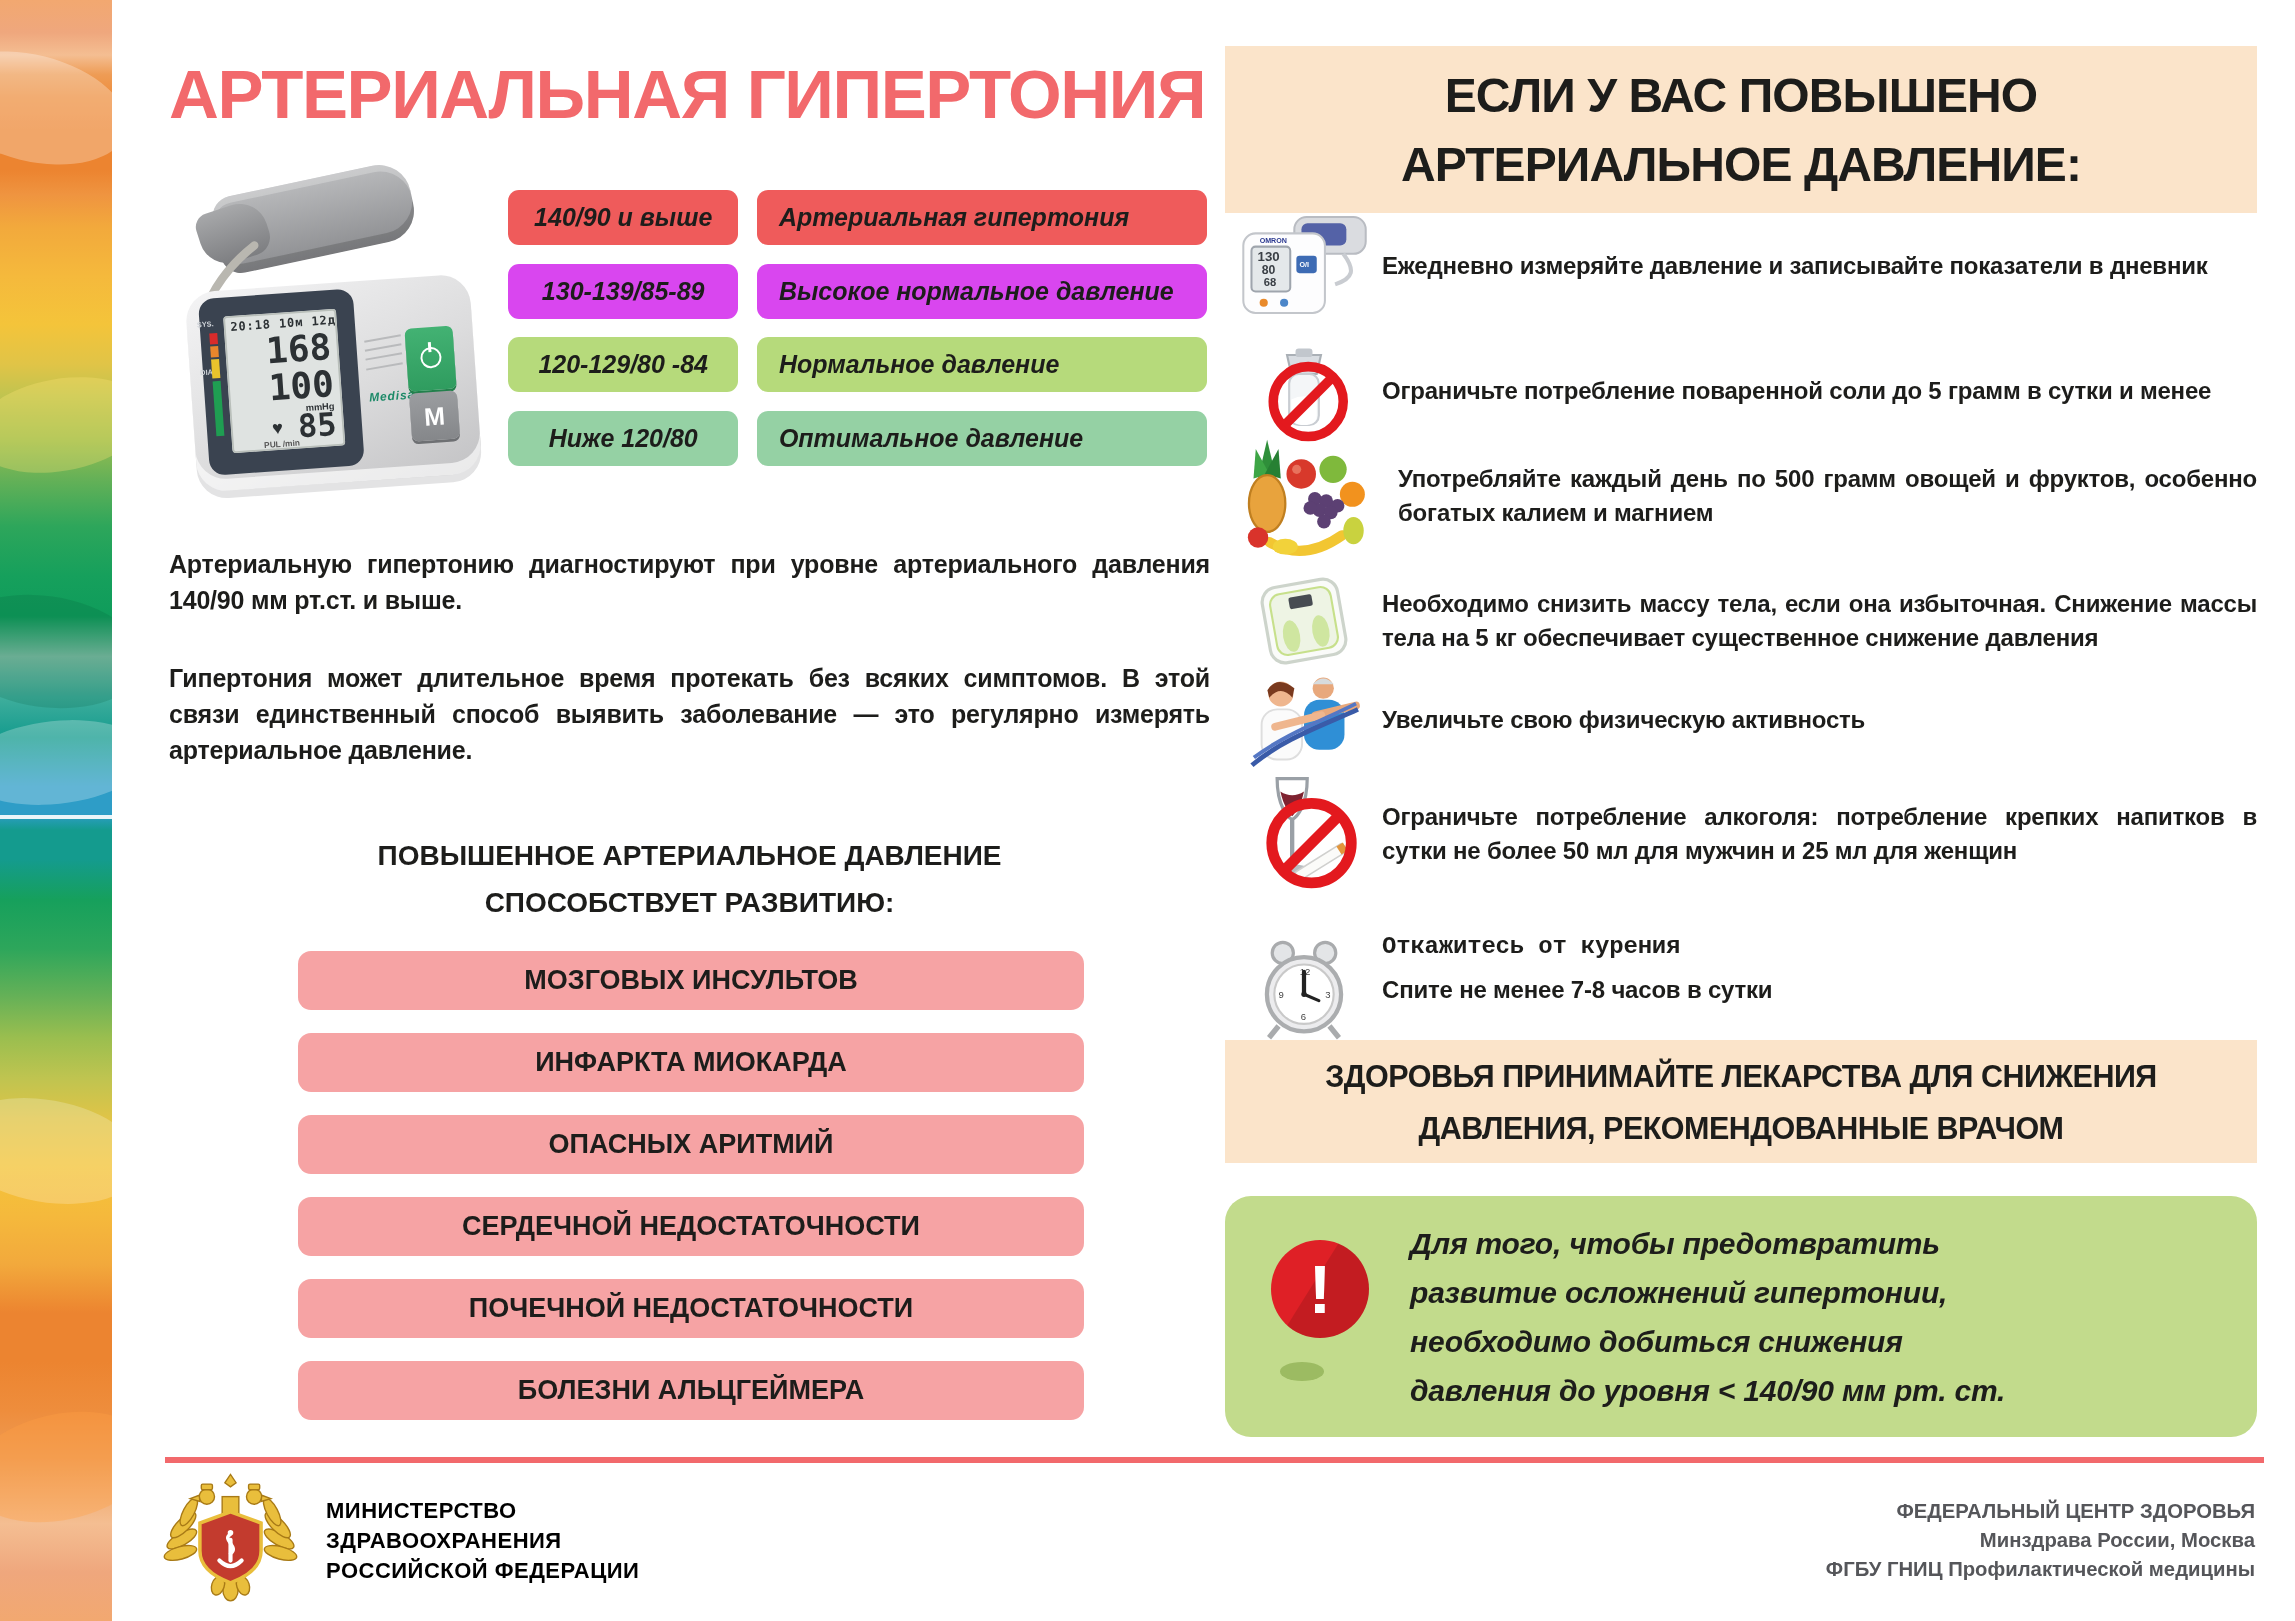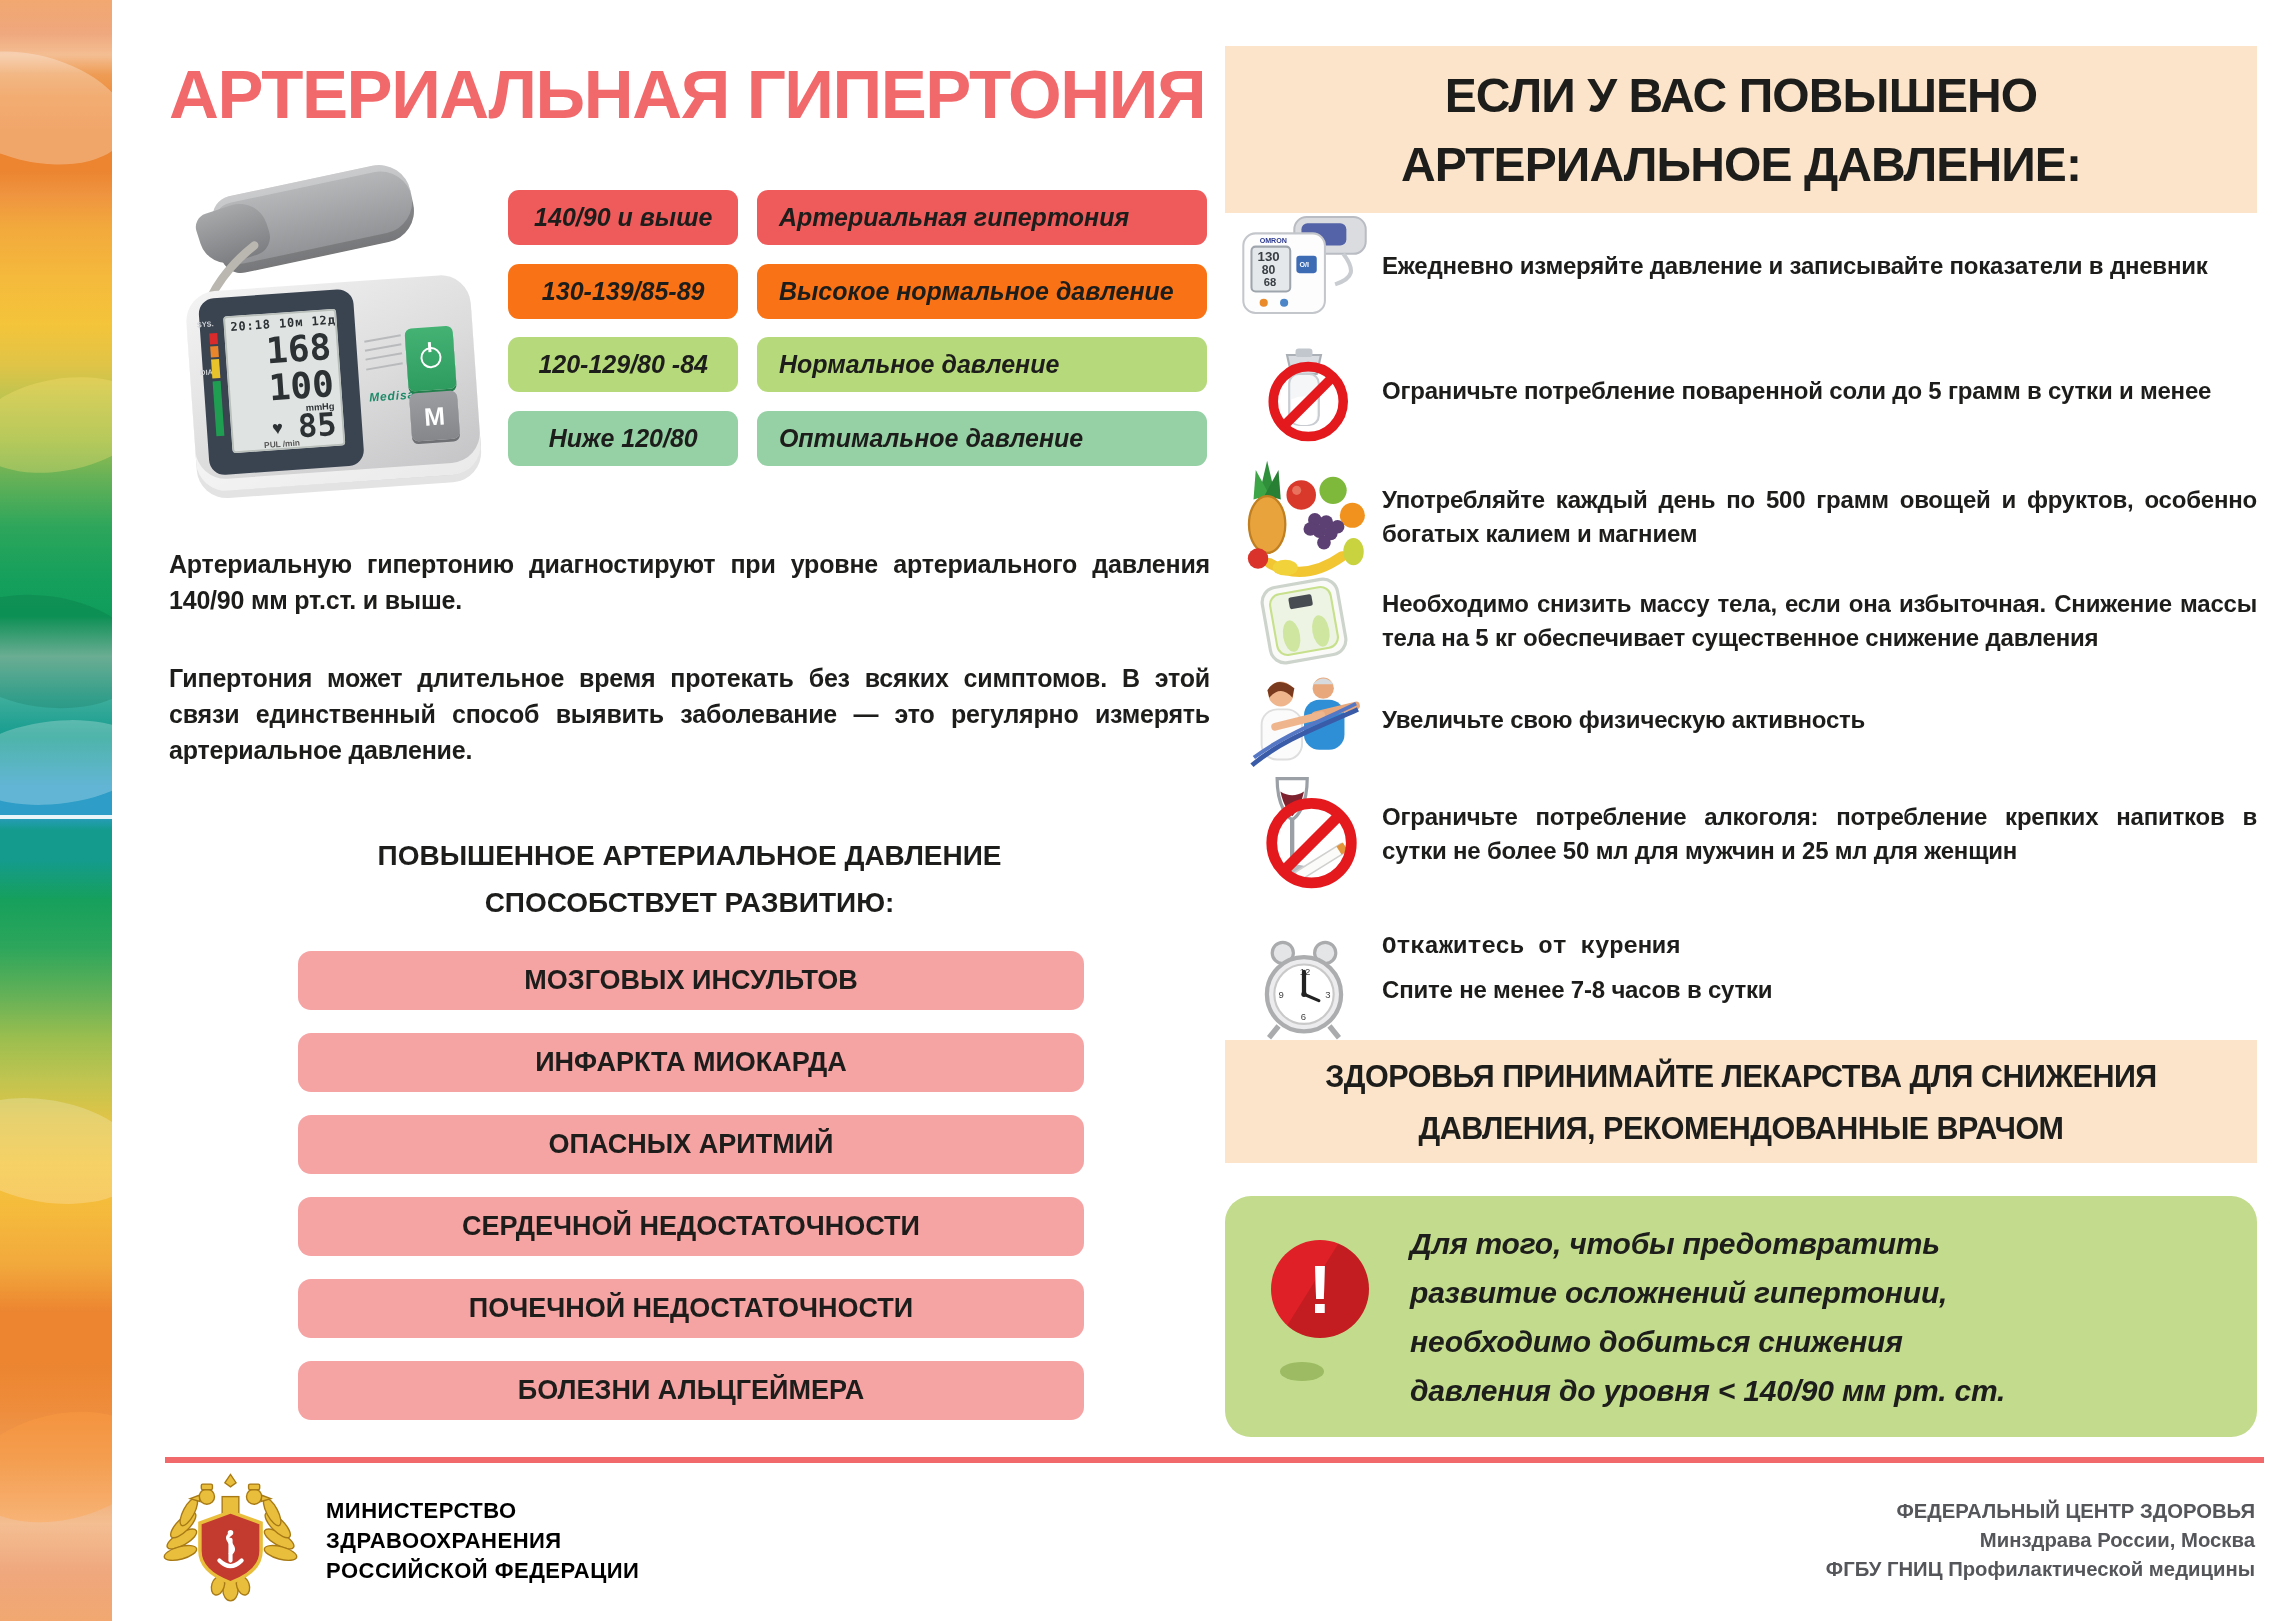--- a/index.html
+++ b/index.html
@@ -63,39 +63,39 @@
         box-shadow:inset 0 -9.2px 0 rgba(0,0,0,.16), inset 0 6.5px 0 rgba(255,255,255,.25);}
   .cuff-fold{position:absolute;left:28px;top:30px;width:69px;height:55px;border-radius:14px 28px 18.5px 28px;
         background:linear-gradient(#a7a8aa,#7d7e81);transform:rotate(-18deg);}
   
   #bp-table{position:absolute;left:508px;top:190px;width:699px;}
   .bp-row{display:flex;margin-bottom:18.5px;}
   .bp-cell{height:55px;border-radius:11px;display:flex;align-items:center;
            font-size:25px;font-weight:bold;font-style:italic;color:#1d1d1b;}
   .bp-range{width:233px;justify-content:center;margin-right:18.5px;}
   .bp-label{width:455px;padding-left:22px;box-sizing:border-box;}
-  .c-red{background:#EF5B5B;} .c-orange{background:#f97316;} .c-lime{background:#B6DA7B;} .c-green{background:#95D1A4;}
+  .c-red{background:#EF5B5B;} .c-orange{background:#d946ef;} .c-lime{background:#B6DA7B;} .c-green{background:#95D1A4;}
   
   .para{position:absolute;left:169px;width:1041px;font-size:25px;line-height:36px;font-weight:bold;
         text-align:justify;letter-spacing:-0.2px;}
   #para1{top:546px;} #para2{top:660px;}
   
   #risk-heading{position:absolute;left:169px;top:832px;width:1041px;text-align:center;
                 font-size:28px;line-height:47px;font-weight:bold;}
   #pills{position:absolute;left:298px;top:951px;width:786px;}
   .pill{height:59px;margin-bottom:23px;background:#F6A3A4;border-radius:13px;
         display:flex;align-items:center;justify-content:center;font-size:27px;font-weight:bold;}
   
   .peachbox{position:absolute;left:1225px;width:1032px;background:#FBE4CA;}
   #advice-header{top:46px;height:167px;display:flex;flex-direction:column;align-items:center;justify-content:center;}
   #advice-header div{font-size:48px;line-height:69px;font-weight:bold;letter-spacing:-0.9px;white-space:nowrap;}
   .advice-row{position:absolute;left:1225px;width:1032px;display:flex;align-items:center;}
   .advice-icon{flex:0 0 157px;display:flex;align-items:center;justify-content:center;}
   .advice-text{flex:1;font-size:24px;line-height:34px;font-weight:bold;text-align:justify;letter-spacing:-0.2px;}
-  #row1{top:208px;height:116px;} #row2{top:338px;height:105px;} #row3{top:447px;height:139px;}
+  #row1{top:208px;height:116px;} #row2{top:338px;height:105px;} #row3{top:426px;height:139px;gap:16px;}
   #row4{top:565px;height:112px;align-items:center;} #row5{top:668px;height:103px;} #row6{top:769px;height:130px;}
   #row7{top:923px;height:48px;font-family:Liberation Mono, monospace;} #row8{top:944px;height:92px;}
   #banner{top:1040px;height:123px;display:flex;flex-direction:column;align-items:center;justify-content:center;}
   #banner div{font-size:30.5px;line-height:52px;font-weight:bold;letter-spacing:-0.5px;white-space:nowrap;}
   #warning-box{position:absolute;left:1225px;top:1196px;width:1032px;height:241px;background:#C2DB8C;border-radius:26px;}
   .warn-circle{position:absolute;left:46px;top:44px;width:98px;height:98px;border-radius:50%;
                background:#DF2026;overflow:hidden;}
   .warn-circle i{position:absolute;left:44px;top:-14px;width:102px;height:139px;background:rgba(0,0,0,.12);transform:rotate(32deg);}
   .warn-excl{position:absolute;left:0;top:4.6px;width:98px;height:89px;display:flex;align-items:center;justify-content:center;
              color:#fff;font-size:69px;font-weight:bold;}

